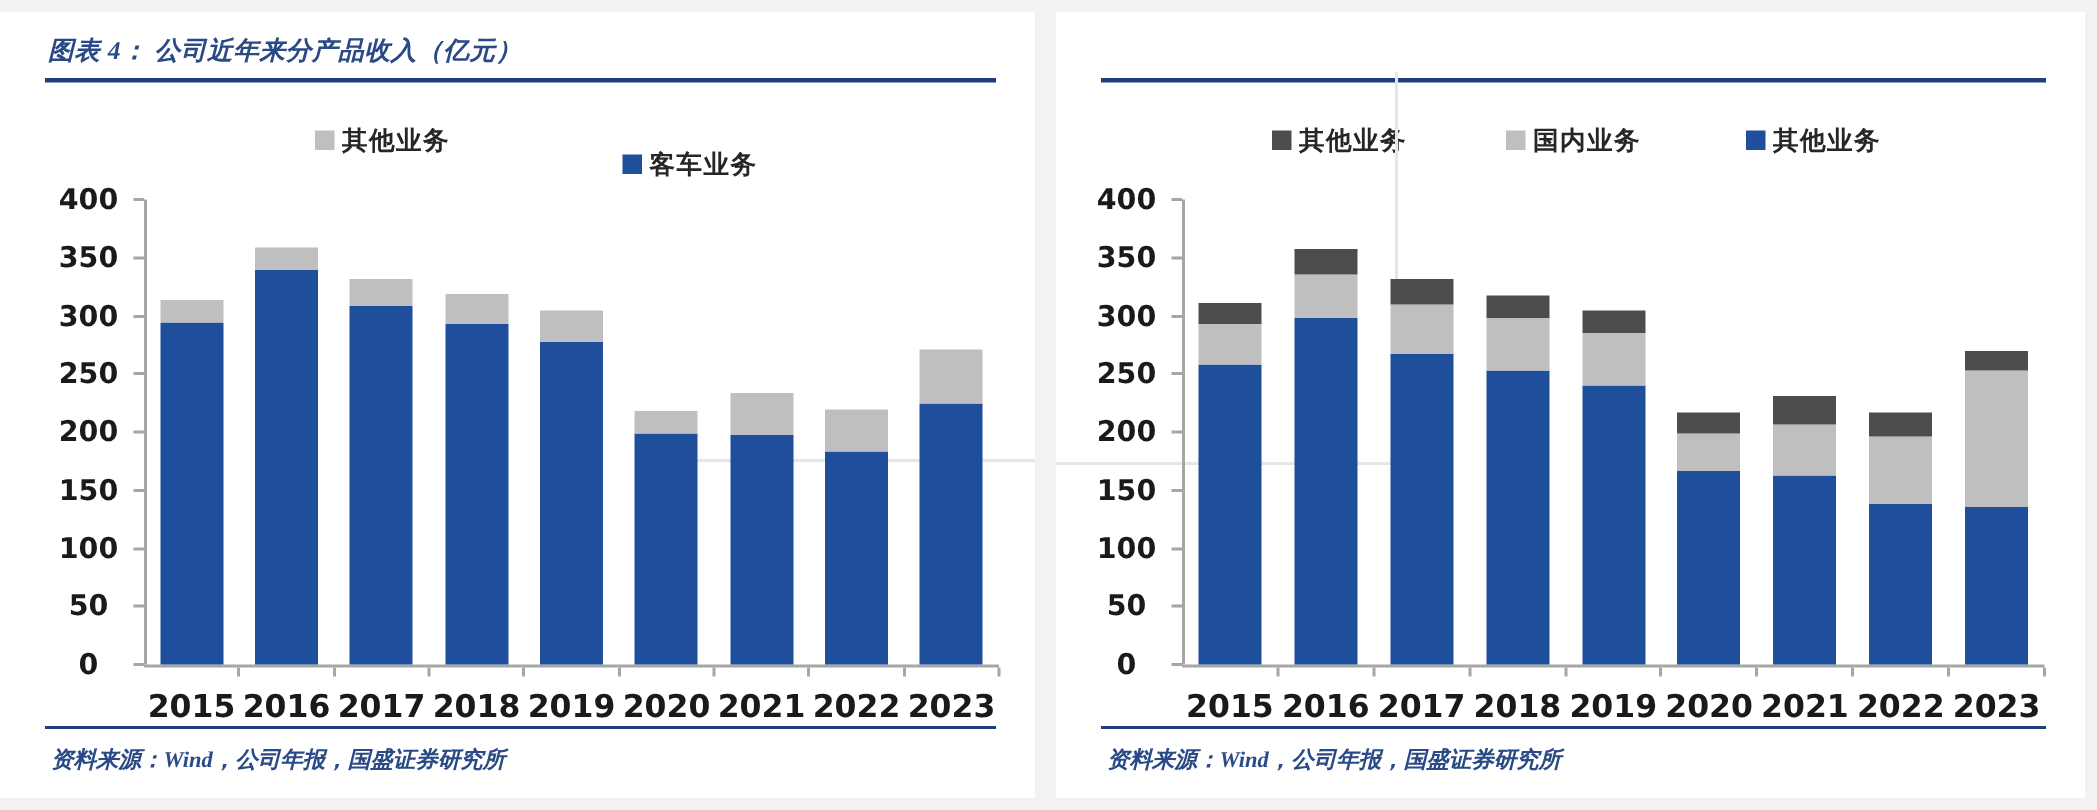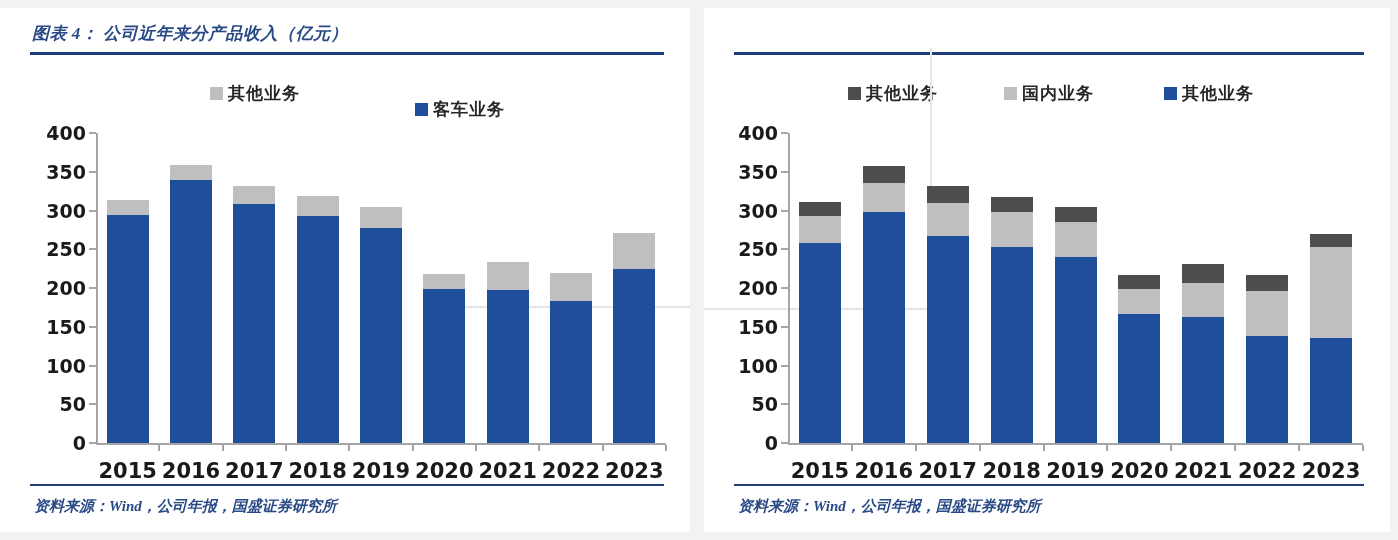--- a/index.html
+++ b/index.html
@@ -56,21 +56,21 @@
 
   
   .plot{
     position:absolute;
   }
   .axis-line{
     position:absolute;background:#a6a6a6;
   }
   .ytick-label{
     position:absolute;
-    text-align:right;
+    text-align:center;
     font-family:"DejaVu Sans","Liberation Sans",sans-serif;
     font-size:19px;color:#1a1a1a;font-weight:600;
     transform:translateY(-50%);
   }
   .ytick-mark{
     position:absolute;width:7px;height:2px;background:#a6a6a6;
   }
   .xtick-mark{
     position:absolute;width:2px;height:6px;background:#a6a6a6;
   }

